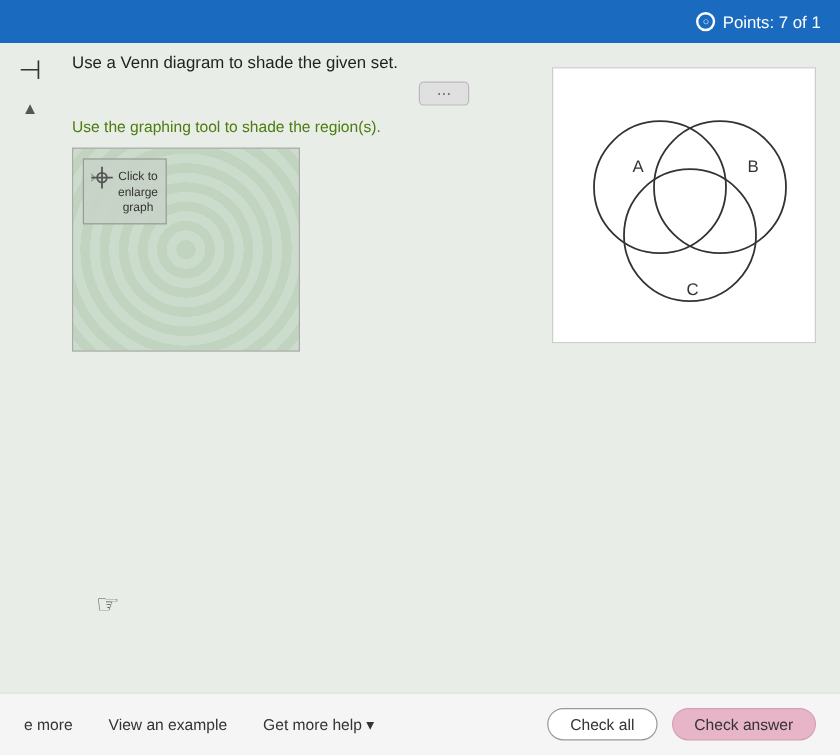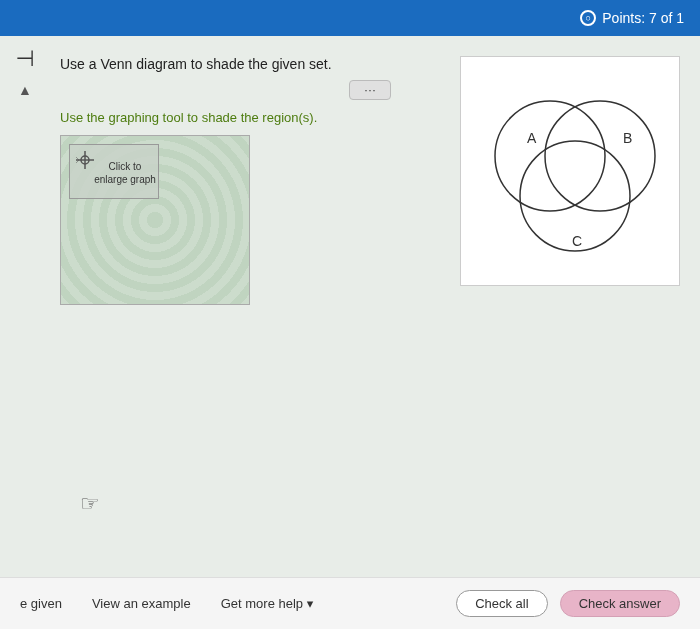--- a/index.html
+++ b/index.html
@@ -68,21 +68,21 @@
     }
     .scroll-up {
       font-size: 14px;
       color: #555;
       cursor: pointer;
     }
 
     
     .center-panel {
       flex: 1;
-      padding: 20px 20px 10px 10px;
+      padding: 8px 20px 10px 10px;
       position: relative;
       background: #e8ede8;
     }
 
     .question-text {
       font-size: 14px;
       color: #222;
       margin-bottom: 8px;
     }
     .set-notation {
@@ -134,21 +134,21 @@
         repeating-radial-gradient(circle at 50% 50%, 
           rgba(144,180,144,0.2) 0px, 
           rgba(144,180,144,0.2) 8px, 
           transparent 8px, 
           transparent 16px);
     }
     .click-enlarge-box {
       position: absolute;
       top: 8px;
       left: 8px;
-      width: 90px;
+      width: 70px;
       height: 55px;
       background: rgba(200,210,200,0.8);
       border: 1px solid #999;
       z-index: 10;
       display: flex;
       align-items: center;
       justify-content: center;
     }
 
     
@@ -292,21 +292,21 @@
 
       <text x="52" y="72" font-size="14" fill="#333" font-family="Arial">A</text>
       <text x="148" y="72" font-size="14" fill="#333" font-family="Arial">B</text>
       <text x="97" y="175" font-size="14" fill="#333" font-family="Arial">C</text>
     </svg>
   </div>
 
 </div>
 
 <div class="bottom-bar">
-  <span class="bottom-link">e given</span>
+  <span class="bottom-link">e more</span>
   <span class="bottom-link">View an example</span>
   <span class="bottom-link">Get more help ▾</span>
 
   <div class="bottom-right">
     <button class="clear-all-btn">Check all</button>
     <button class="check-answer-btn">Check answer</button>
   </div>
 </div>
 
 </body></html>

